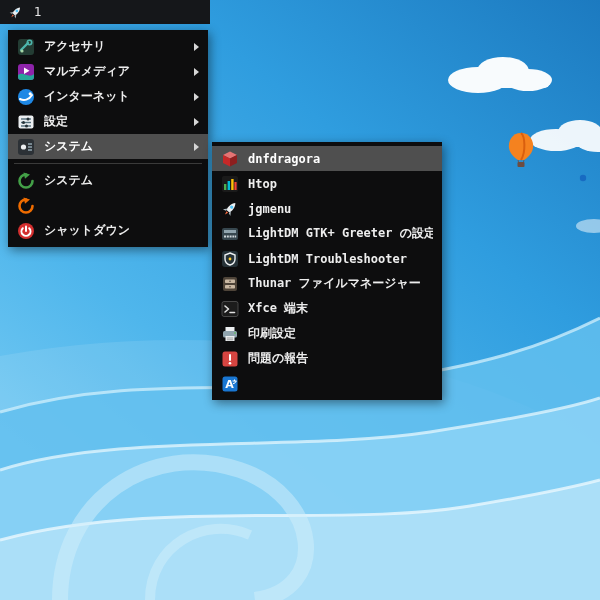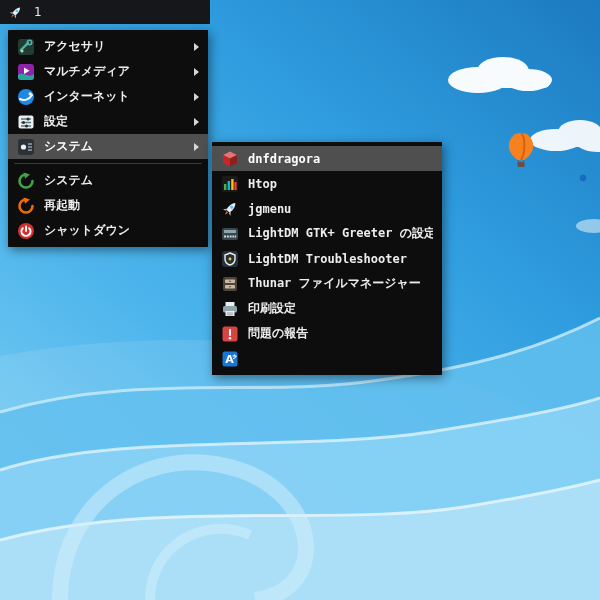--- a/index.html
+++ b/index.html
@@ -266,21 +266,20 @@
       </span>
     <span class="mi-label">システム</span>
   </div>
 
   <div class="menu-item">
     <span class="mi-icon">
         <svg viewBox="0 0 18 18">
           <use href="#i-restart"></use>
         </svg>
       </span>
-    <span class="mi-label">再起動</span>
   </div>
 
   <div class="menu-item">
     <span class="mi-icon">
         <svg viewBox="0 0 18 18">
           <use href="#i-shutdown"></use>
         </svg>
       </span>
     <span class="mi-label">シャットダウン</span>
   </div>
@@ -335,20 +334,28 @@
 
   <div class="menu-item">
     <span class="mi-icon">
         <svg viewBox="0 0 18 18">
           <use href="#i-thunar"></use>
         </svg>
       </span>
     <span class="mi-label">Thunar ファイルマネージャー</span>
   </div>
 
+  <div class="menu-item">
+    <span class="mi-icon">
+        <svg viewBox="0 0 18 18">
+          <use href="#i-terminal"></use>
+        </svg>
+      </span>
+    <span class="mi-label">Xfce 端末</span>
+  </div>
 
   <div class="menu-item">
     <span class="mi-icon">
         <svg viewBox="0 0 18 18">
           <use href="#i-printer"></use>
         </svg>
       </span>
     <span class="mi-label">印刷設定</span>
   </div>
 

